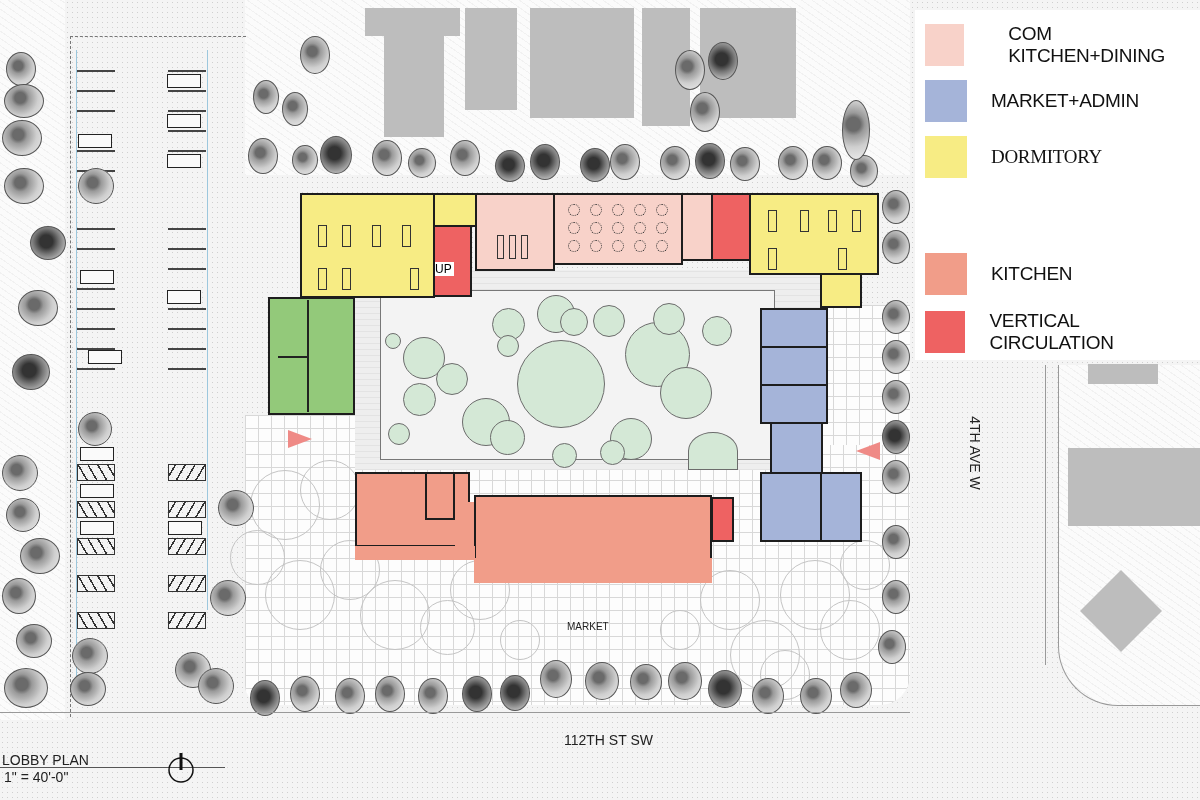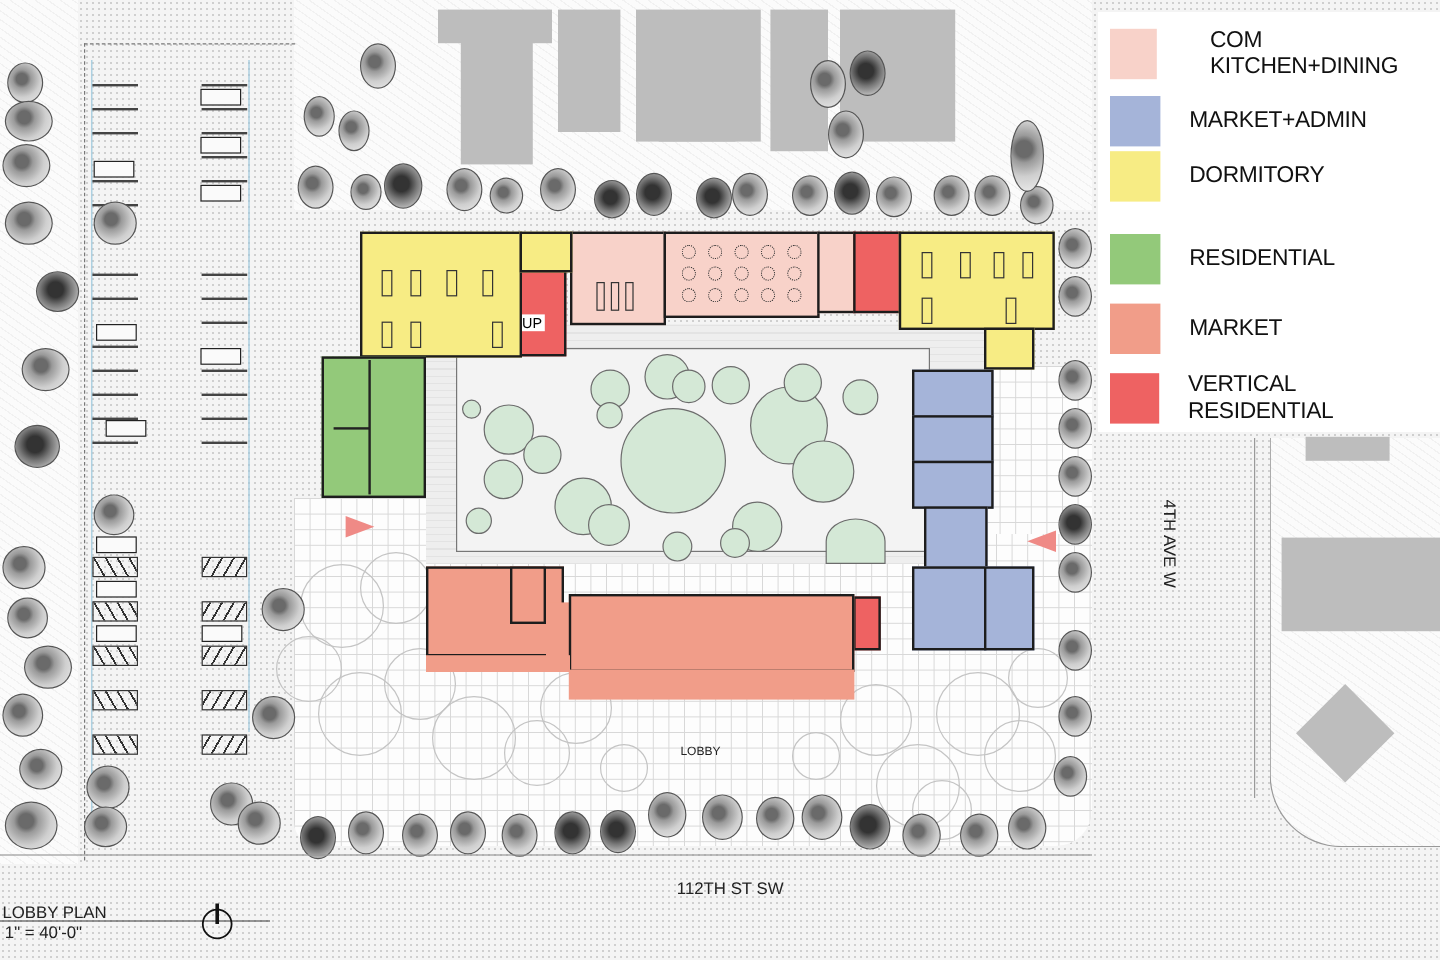--- a/index.html
+++ b/index.html
@@ -293,21 +293,21 @@
 <div class="tree" style="left:72px;top:638px;width:36px;height:36px;"></div>
 <div class="tree" style="left:70px;top:672px;width:36px;height:34px;"></div>
 <div class="tree" style="left:218px;top:490px;width:36px;height:36px;"></div>
 <div class="tree" style="left:210px;top:580px;width:36px;height:36px;"></div>
 <div class="tree" style="left:175px;top:652px;width:36px;height:36px;"></div>
 <div class="tree" style="left:198px;top:668px;width:36px;height:36px;"></div>
 
 <div class="abs" style="left:0;top:712px;width:910px;height:1px;background:#999;"></div>
 <div class="abs" style="left:1045px;top:365px;width:1px;height:300px;background:#999;"></div>
 
-<div class="street-label" style="left:567px;top:621px;font-size:10px;">LOBBY</div>
+<div class="street-label" style="left:567px;top:621px;font-size:10px;">MARKET</div>
 <div class="street-label" style="left:564px;top:732px;font-size:14px;">112TH ST SW</div>
 <div class="street-label" style="left:938px;top:445px;font-size:14px;transform:rotate(90deg);transform-origin:center;white-space:nowrap;">4TH AVE W</div>
 
 <div class="abs" style="left:0;top:767px;width:225px;height:1px;background:#555;"></div>
 <div class="street-label" style="left:2px;top:752px;font-size:14px;">LOBBY PLAN</div>
 <div class="street-label" style="left:4px;top:769px;font-size:14px;">1" = 40'-0"</div>
 <div class="abs" style="left:164px;top:750px;width:34px;height:34px;">
   <svg width="34" height="34" viewBox="0 0 34 34">
     <circle cx="17" cy="20" r="12" fill="none" stroke="#111" stroke-width="1.5"></circle>
     <line x1="17" y1="3" x2="17" y2="20" stroke="#111" stroke-width="3"></line>
@@ -316,29 +316,25 @@
 
 <div class="legend">
   <div class="legend-item" style="top:14px;gap:20px;">
     <div class="swatch" style="background:#f8d2c9;"></div>
     <span class="legend-label">COM KITCHEN+DINING</span>
   </div>
   <div class="legend-item" style="top:70px;">
     <div class="swatch" style="background:#a5b4d9;"></div>
     <span class="legend-label">MARKET+ADMIN</span>
   </div>
-  <div class="legend-item" style="top:116px;">
+  <div class="legend-item" style="top:126px;font-family:Liberation Serif, serif;">
     <div class="swatch" style="background:#f7ec84;"></div>
     <span class="legend-label">DORMITORY</span>
   </div>
-  <div class="legend-item" style="top:185px;">
-    <div class="swatch" style="background:#93c97a;"></div>
-    <span class="legend-label">RESIDENTIAL</span>
-  </div>
   <div class="legend-item" style="top:243px;">
     <div class="swatch" style="background:#f19d89;"></div>
-    <span class="legend-label">MARKET</span>
+    <span class="legend-label">KITCHEN</span>
   </div>
   <div class="legend-item" style="top:301px;">
     <div class="swatch" style="background:#ee6262;"></div>
-    <span class="legend-label">VERTICAL RESIDENTIAL</span>
+    <span class="legend-label">VERTICAL CIRCULATION</span>
   </div>
 </div>
 
 </body></html>

